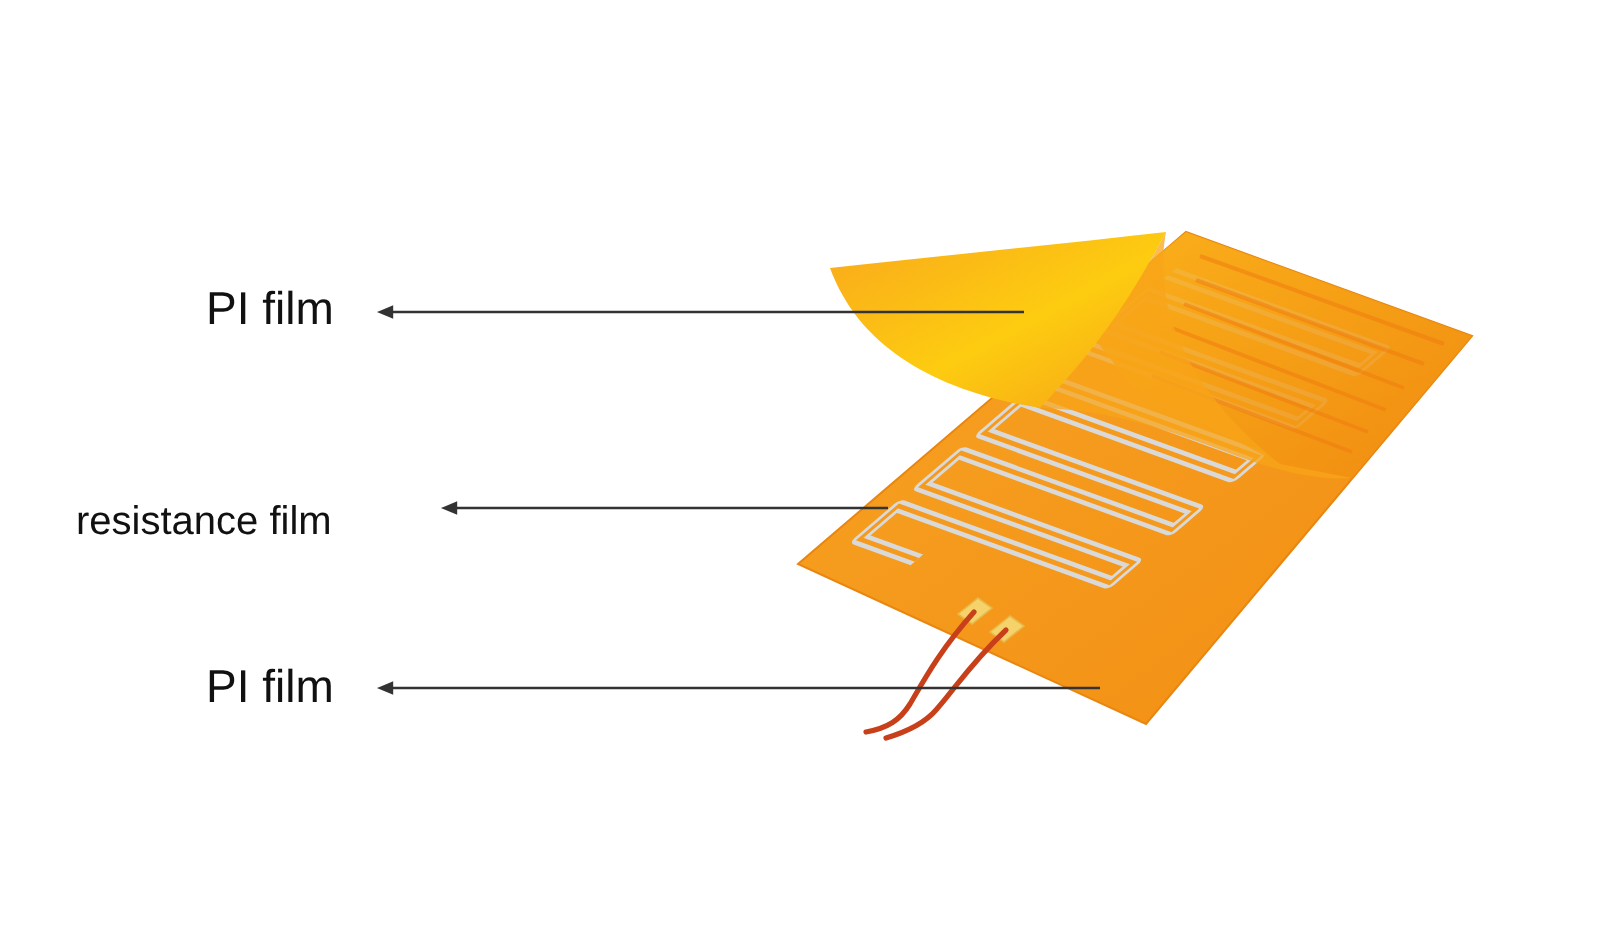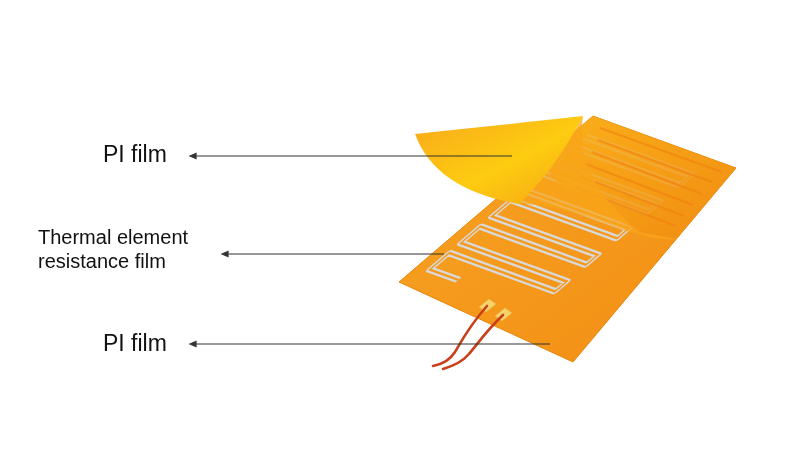--- a/index.html
+++ b/index.html
@@ -76,17 +76,16 @@
       <line x1="194" y1="156" x2="512" y2="156"></line>
       <polygon points="190,156 196,153.5 196,158.5"></polygon>
       <line x1="226" y1="254" x2="444" y2="254"></line>
       <polygon points="222,254 228,251.5 228,256.5"></polygon>
       <line x1="194" y1="344" x2="550" y2="344"></line>
       <polygon points="190,344 196,341.5 196,346.5"></polygon>
     </g>
   </svg>
 
   <div class="label big" style="left:103px; top:141px;">PI film</div>
-  <div class="label mid" style="left:38px; top:226px;">Thermal element</div>
   <div class="label mid" style="left:38px; top:250px;">resistance film</div>
   <div class="label big" style="left:103px; top:330px;">PI film</div>
 
 </div>
 
 </body></html>

